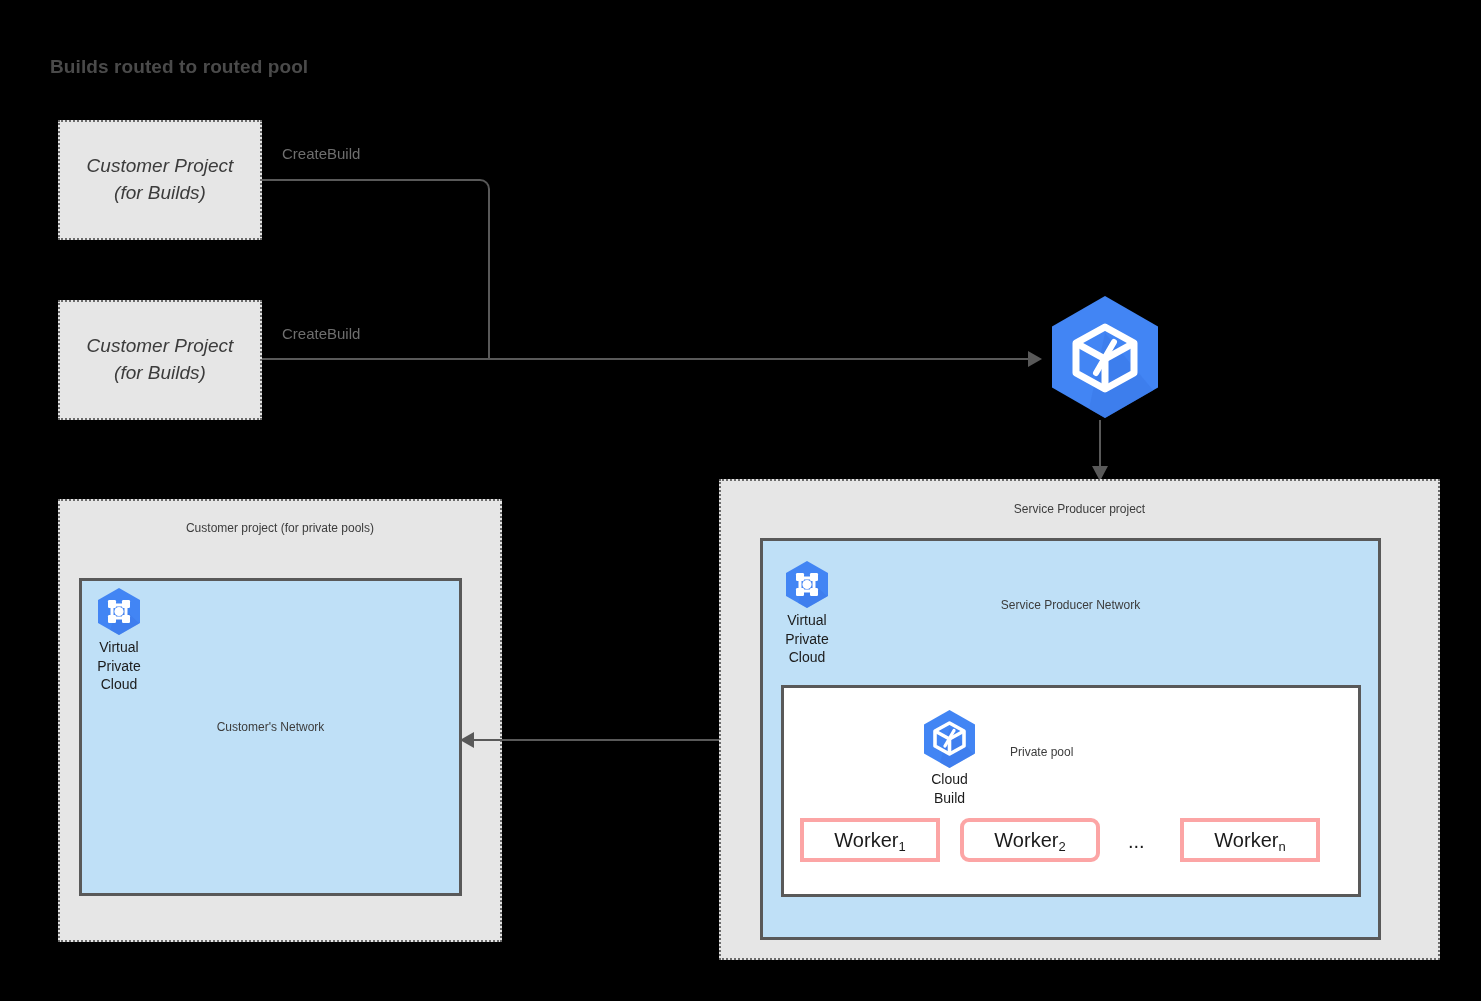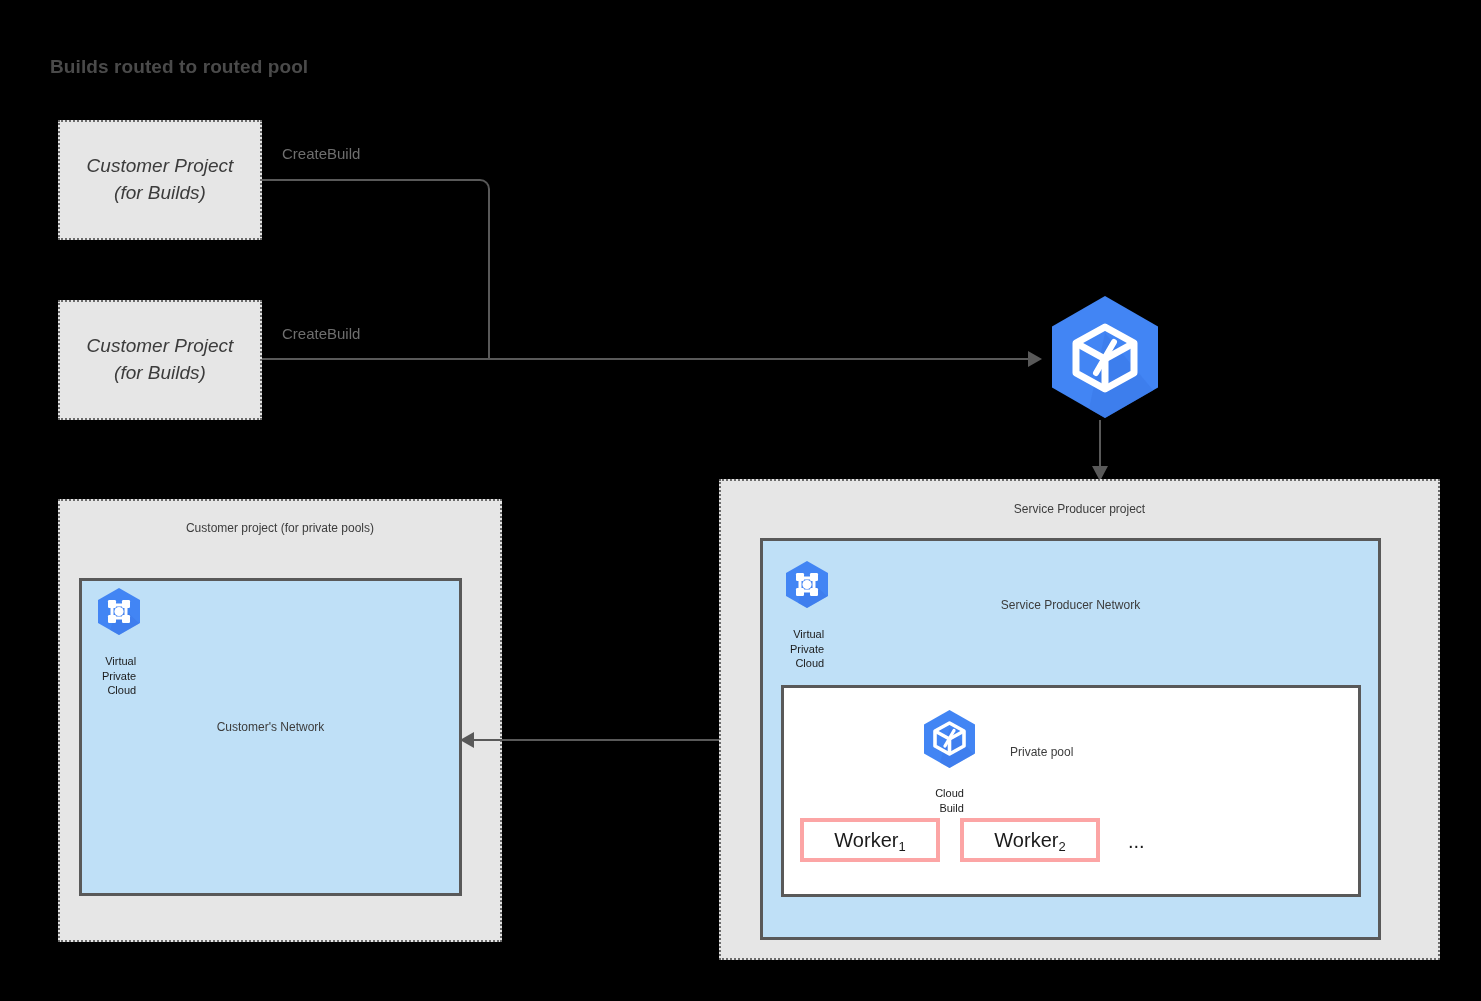--- a/index.html
+++ b/index.html
@@ -118,24 +118,24 @@
 
   
   .icon-wrap {
     position: absolute;
     display: flex;
     flex-direction: column;
     align-items: center;
   }
   .icon-wrap svg { display: block; }
   .icon-caption {
-    margin-top: 18px;
-    font-size: 11px;
+    margin-top: 2px;
+    font-size: 14px;
     color: #1b1b1b;
-    text-align: right;
+    text-align: center;
     line-height: 1.33;
     white-space: pre-line;
   }
 
   
   .worker-box {
     position: absolute;
     box-sizing: border-box;
     border: 4px solid #fca5a5;
     background: #ffffff;
@@ -303,20 +303,23 @@
     <div class="icon-caption">Cloud
 Build</div>
   </div>
 
   <div class="box-label" style="left:1010px; top:744px; width:260px; text-align:left;">Private pool</div>
 
   <div class="worker-box" style="left:800px; top:818px; width:140px; height:44px;">
     <span><span>Worker</span><sub>1</sub></span>
   </div>
 
-  <div class="worker-box" style="left:960px; top:818px; width:140px; height:44px;">
+  <div class="worker-box" style="left:960px; top:818px; width:140px; height:44px;border-radius:9px;">
     <span><span>Worker</span><sub>2</sub></span>
   </div>
 
   <div class="ellipsis" style="left:1128px; top:830px;">...</div>
 
+  <div class="worker-box" style="left:1180px; top:818px; width:140px; height:44px;">
+    <span><span>Worker</span><sub>n</sub></span>
+  </div>
 
 </div>
 
 </body></html>

